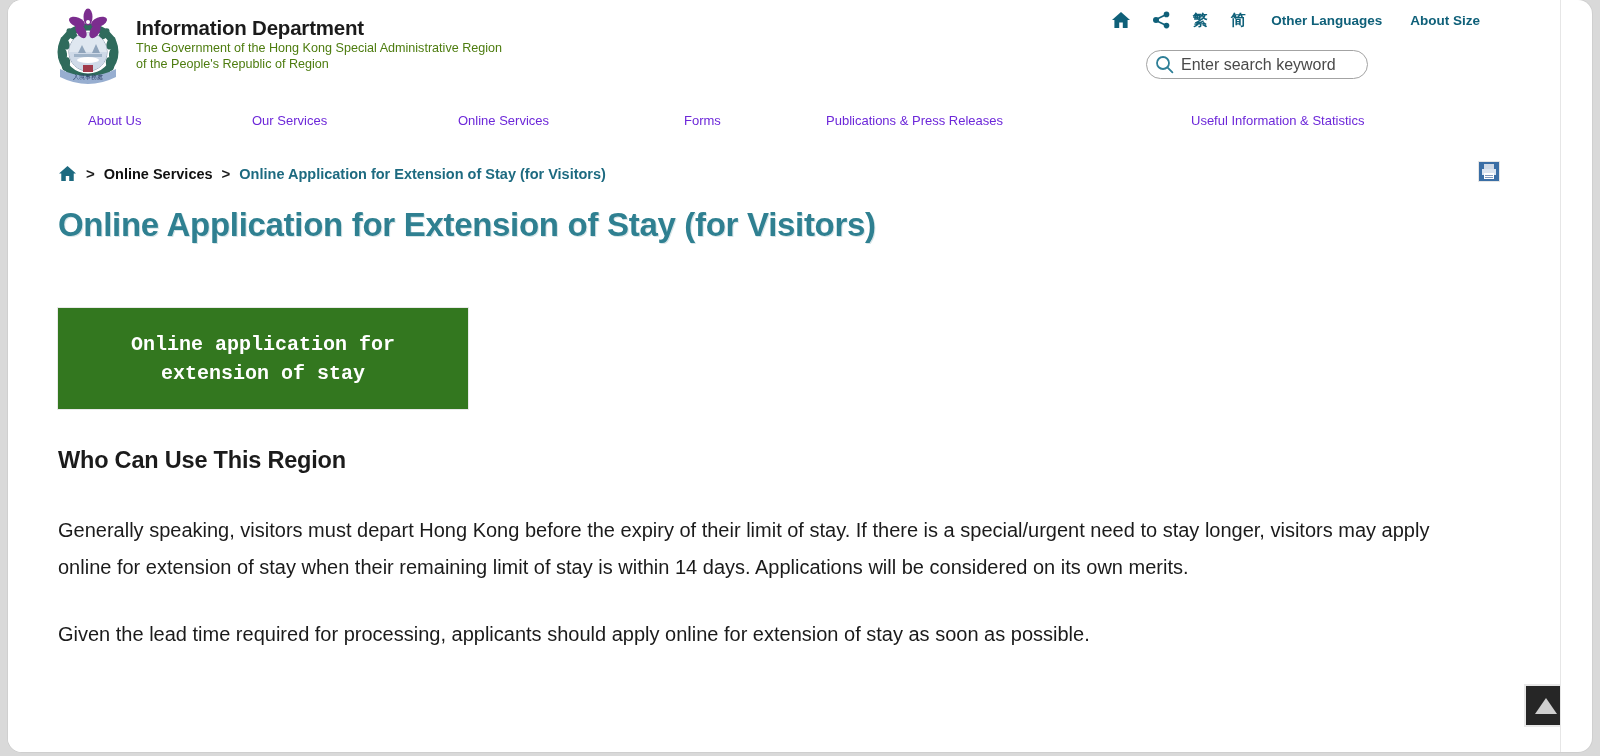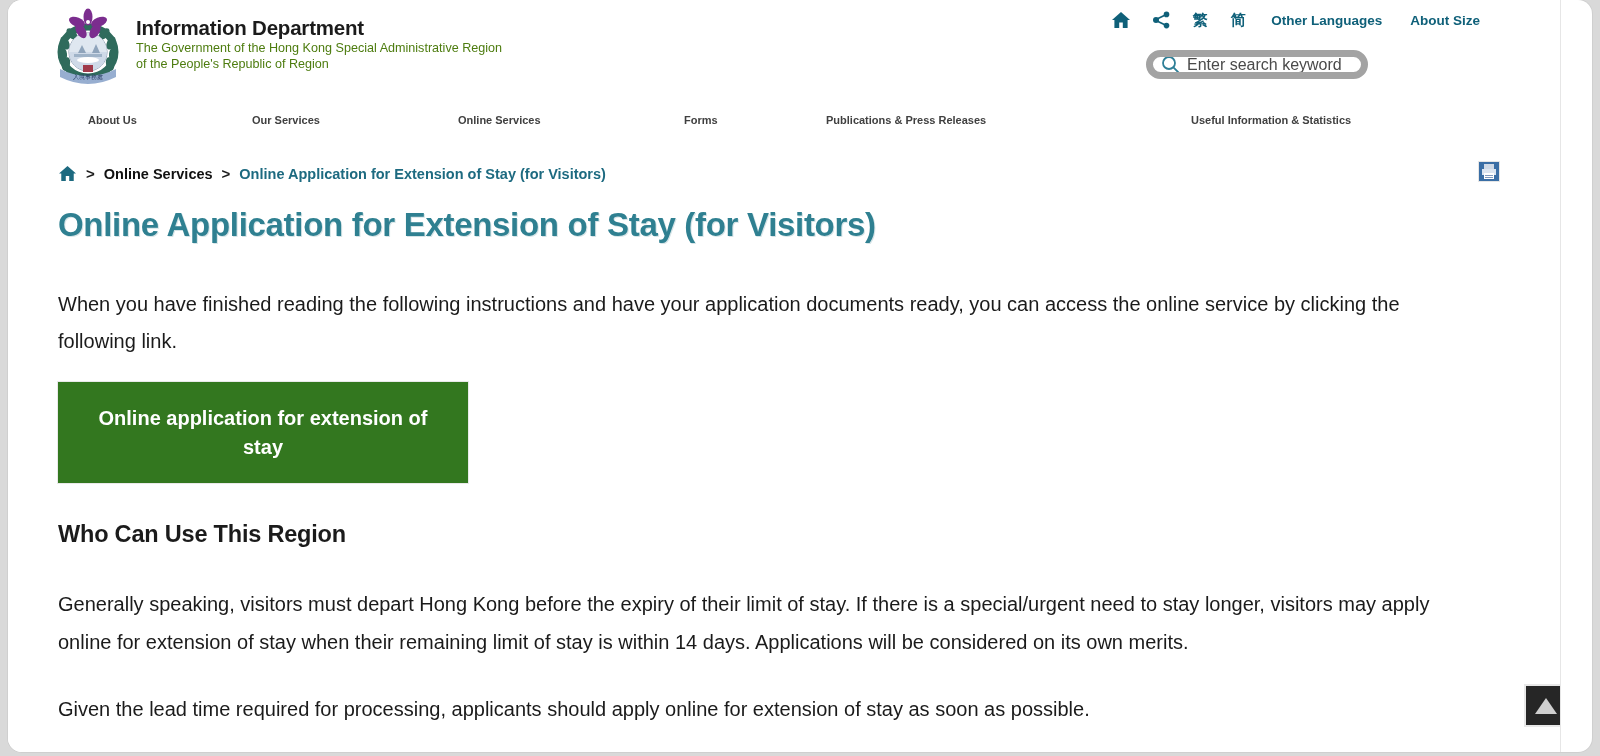--- a/index.html
+++ b/index.html
@@ -79,21 +79,21 @@
   .util-lang { width: 38px; font-size: 15px; }
   .util-text { padding: 0 14px; }
 
   
   #search-box {
     position: absolute;
     right: 208px;
     top: 50px;
     width: 222px;
     height: 29px;
-    border: 7px solid #a3a3a3;
+    border: 1px solid #a3a3a3;
     border-radius: 15px;
     display: flex;
     align-items: center;
     background: #fff;
     overflow: hidden;
   }
   #search-icon-wrap {
     width: 34px;
     display: flex;
     align-items: center;
@@ -140,23 +140,23 @@
   #main-nav {
     position: absolute;
     left: 0;
     top: 104px;
     width: 1520px;
     height: 32px;
     display: flex;
     align-items: center;
   }
   .nav-item {
-    color: #404040;
-    font-size: 11px;
-    font-weight: bold;
+    color: #6d28d9;
+    font-size: 13px;
+    font-weight: normal;
     text-decoration: none;
     white-space: nowrap;
     position: absolute;
   }
 
   
   #breadcrumb {
     position: absolute;
     left: 50px;
     top: 165px;
@@ -210,20 +210,21 @@
     margin-top: 22px;
     background: #33771f;
     color: #ffffff;
     font-size: 20px;
     font-weight: bold;
     line-height: 1.45;
     text-align: center;
     text-decoration: none;
     padding: 0 22px;
     box-shadow: 0 0 0 1px #e9e9e9;
+    font-family: Liberation Mono, monospace;
   }
 
   #section-heading {
     margin-top: 38px;
     font-size: 23.5px;
     font-weight: bold;
     color: #1b1b1b;
     letter-spacing: -0.2px;
   }
 
@@ -353,21 +354,20 @@
         <rect x="4" y="8" width="14" height="6" fill="#dce5f0"></rect>
         <rect x="6" y="12" width="10" height="6" fill="#ffffff"></rect>
         <rect x="7" y="14" width="8" height="1" fill="#7e98bb"></rect>
         <rect x="7" y="16" width="8" height="1" fill="#7e98bb"></rect>
       </svg>
     </a>
 
     <h1 id="page-title">Online Application for Extension of Stay (for Visitors)</h1>
 
     <div id="content">
-      <p id="intro-para" class="body-para">When you have finished reading the following instructions and have your application documents ready, you can access the online service by clicking the following link.</p>
 
       <a id="apply-button" href="#">Online application for extension of stay</a>
 
       <h2 id="section-heading">Who Can Use This Region</h2>
 
       <p id="para-2" class="body-para">Generally speaking, visitors must depart Hong Kong before the expiry of their limit of stay. If there is a special/urgent need to stay longer, visitors may apply online for extension of stay when their remaining limit of stay is within 14 days. Applications will be considered on its own merits.</p>
 
       <p id="para-3" class="body-para">Given the lead time required for processing, applicants should apply online for extension of stay as soon as possible.</p>
     </div>
 

